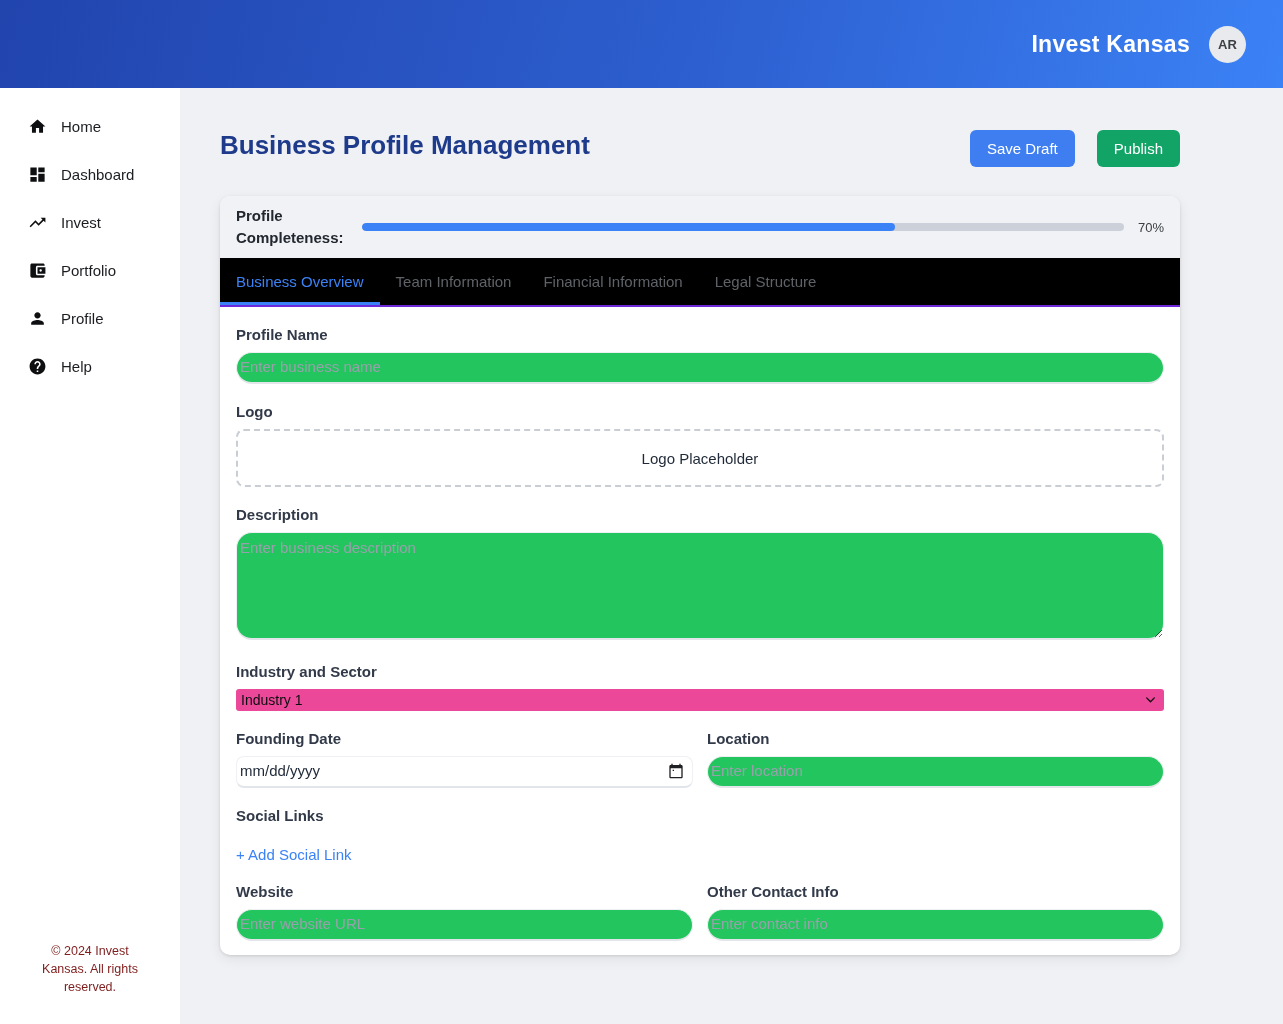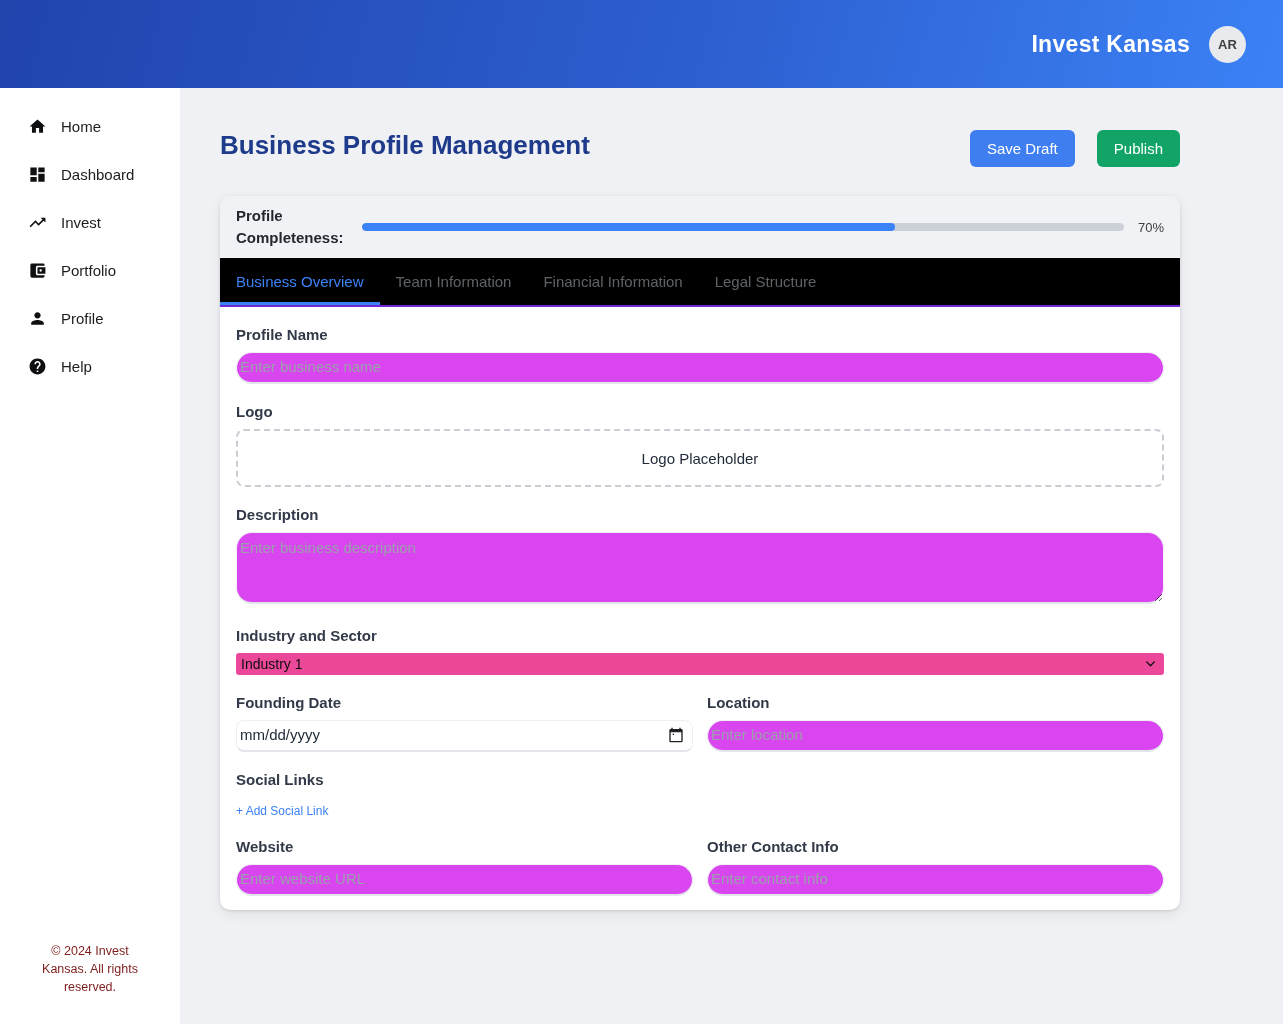--- a/index.html
+++ b/index.html
@@ -176,38 +176,38 @@
   }
   .text-input {
     width: 100%;
     border: 1px solid #eef0f3;
     border-bottom: 2px solid #e2e5ea;
     border-radius: 16px;
     padding: 5px 4px 7px 3px;
     font-size: 15px;
     font-family: inherit;
     color: #1f2937;
-    background: #d946ef;
+    background: #22c55e;
     outline: none;
   }
   .text-input::placeholder { color: #9aa0ab; }
   .logo-box {
     margin-top: 1px;
     height: 58px;
     border: 2px dashed #c9cdd4;
     border-radius: 8px;
     display: flex;
     align-items: center;
     justify-content: center;
     font-size: 15px;
     color: #1f2937;
     cursor: pointer;
   }
   textarea.text-input {
-    height: 72px;
+    height: 108px;
     resize: both;
     overflow: auto;
     line-height: 20px;
   }
   .select-wrap { position: relative; }
   .industry-select {
     width: 100%;
     height: 22px;
     appearance: none;
     -webkit-appearance: none;
@@ -244,25 +244,25 @@
     border-radius: 8px;
     padding: 5px 8px 7px 3px;
     font-size: 15px;
     color: #1f2937;
     cursor: text;
   }
   .date-input .cal { width: 16px; height: 16px; color: #202124; cursor: pointer; }
   .date-input .cal svg { width: 16px; height: 16px; display: block; }
 
   .add-link {
-    font-size: 12px;
+    font-size: 15px;
     color: #3b82f6;
     text-decoration: none;
     display: inline-block;
-    margin-top: 7px;
+    margin-top: 13px;
     cursor: pointer;
   }
 </style>
 </head>
 <body>
 
 <header class="topbar">
   <div class="brand">Invest Kansas</div>
   <div class="avatar">AR</div>
 </header>

